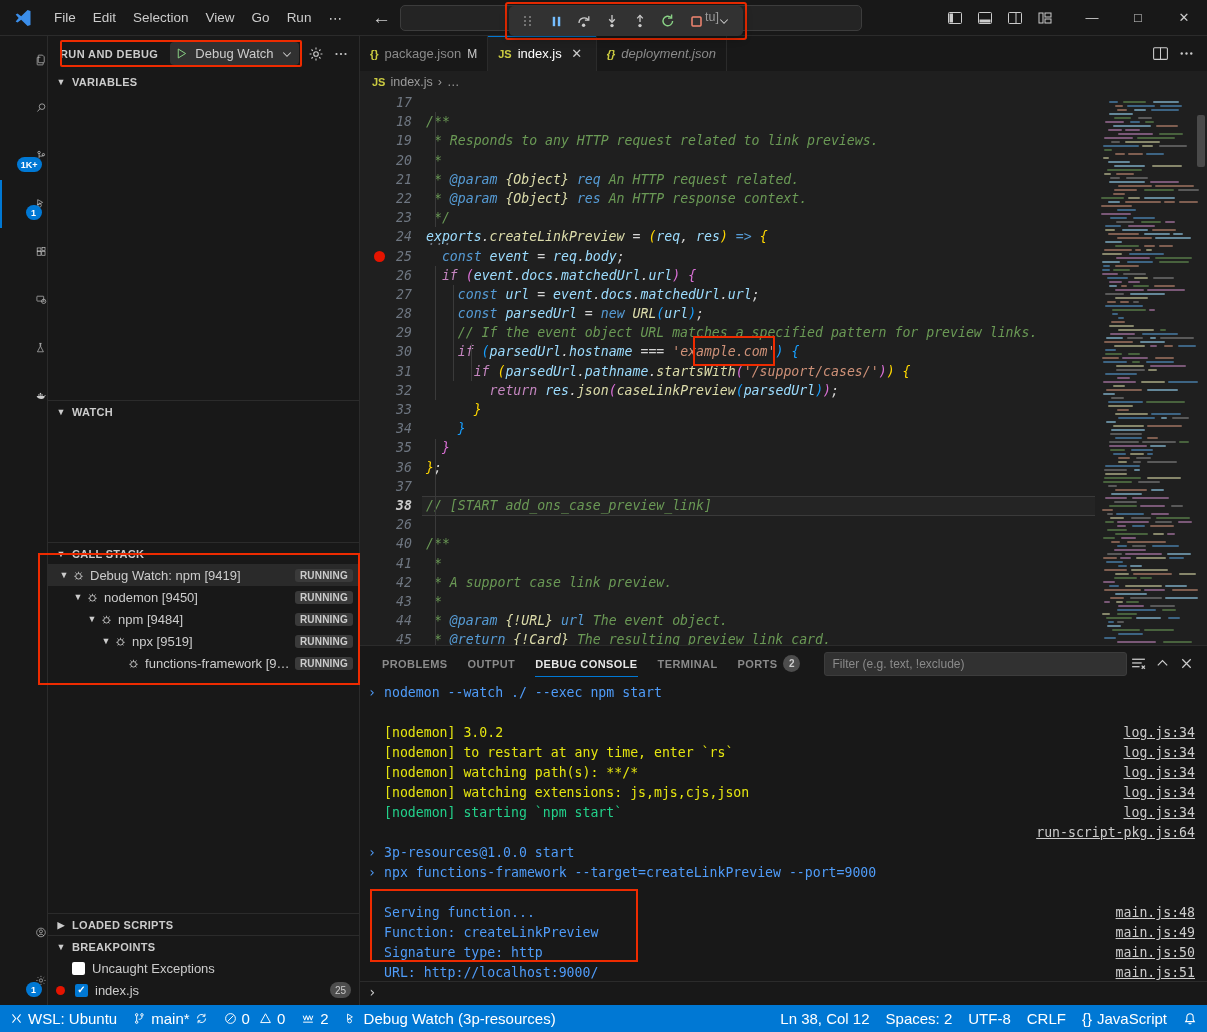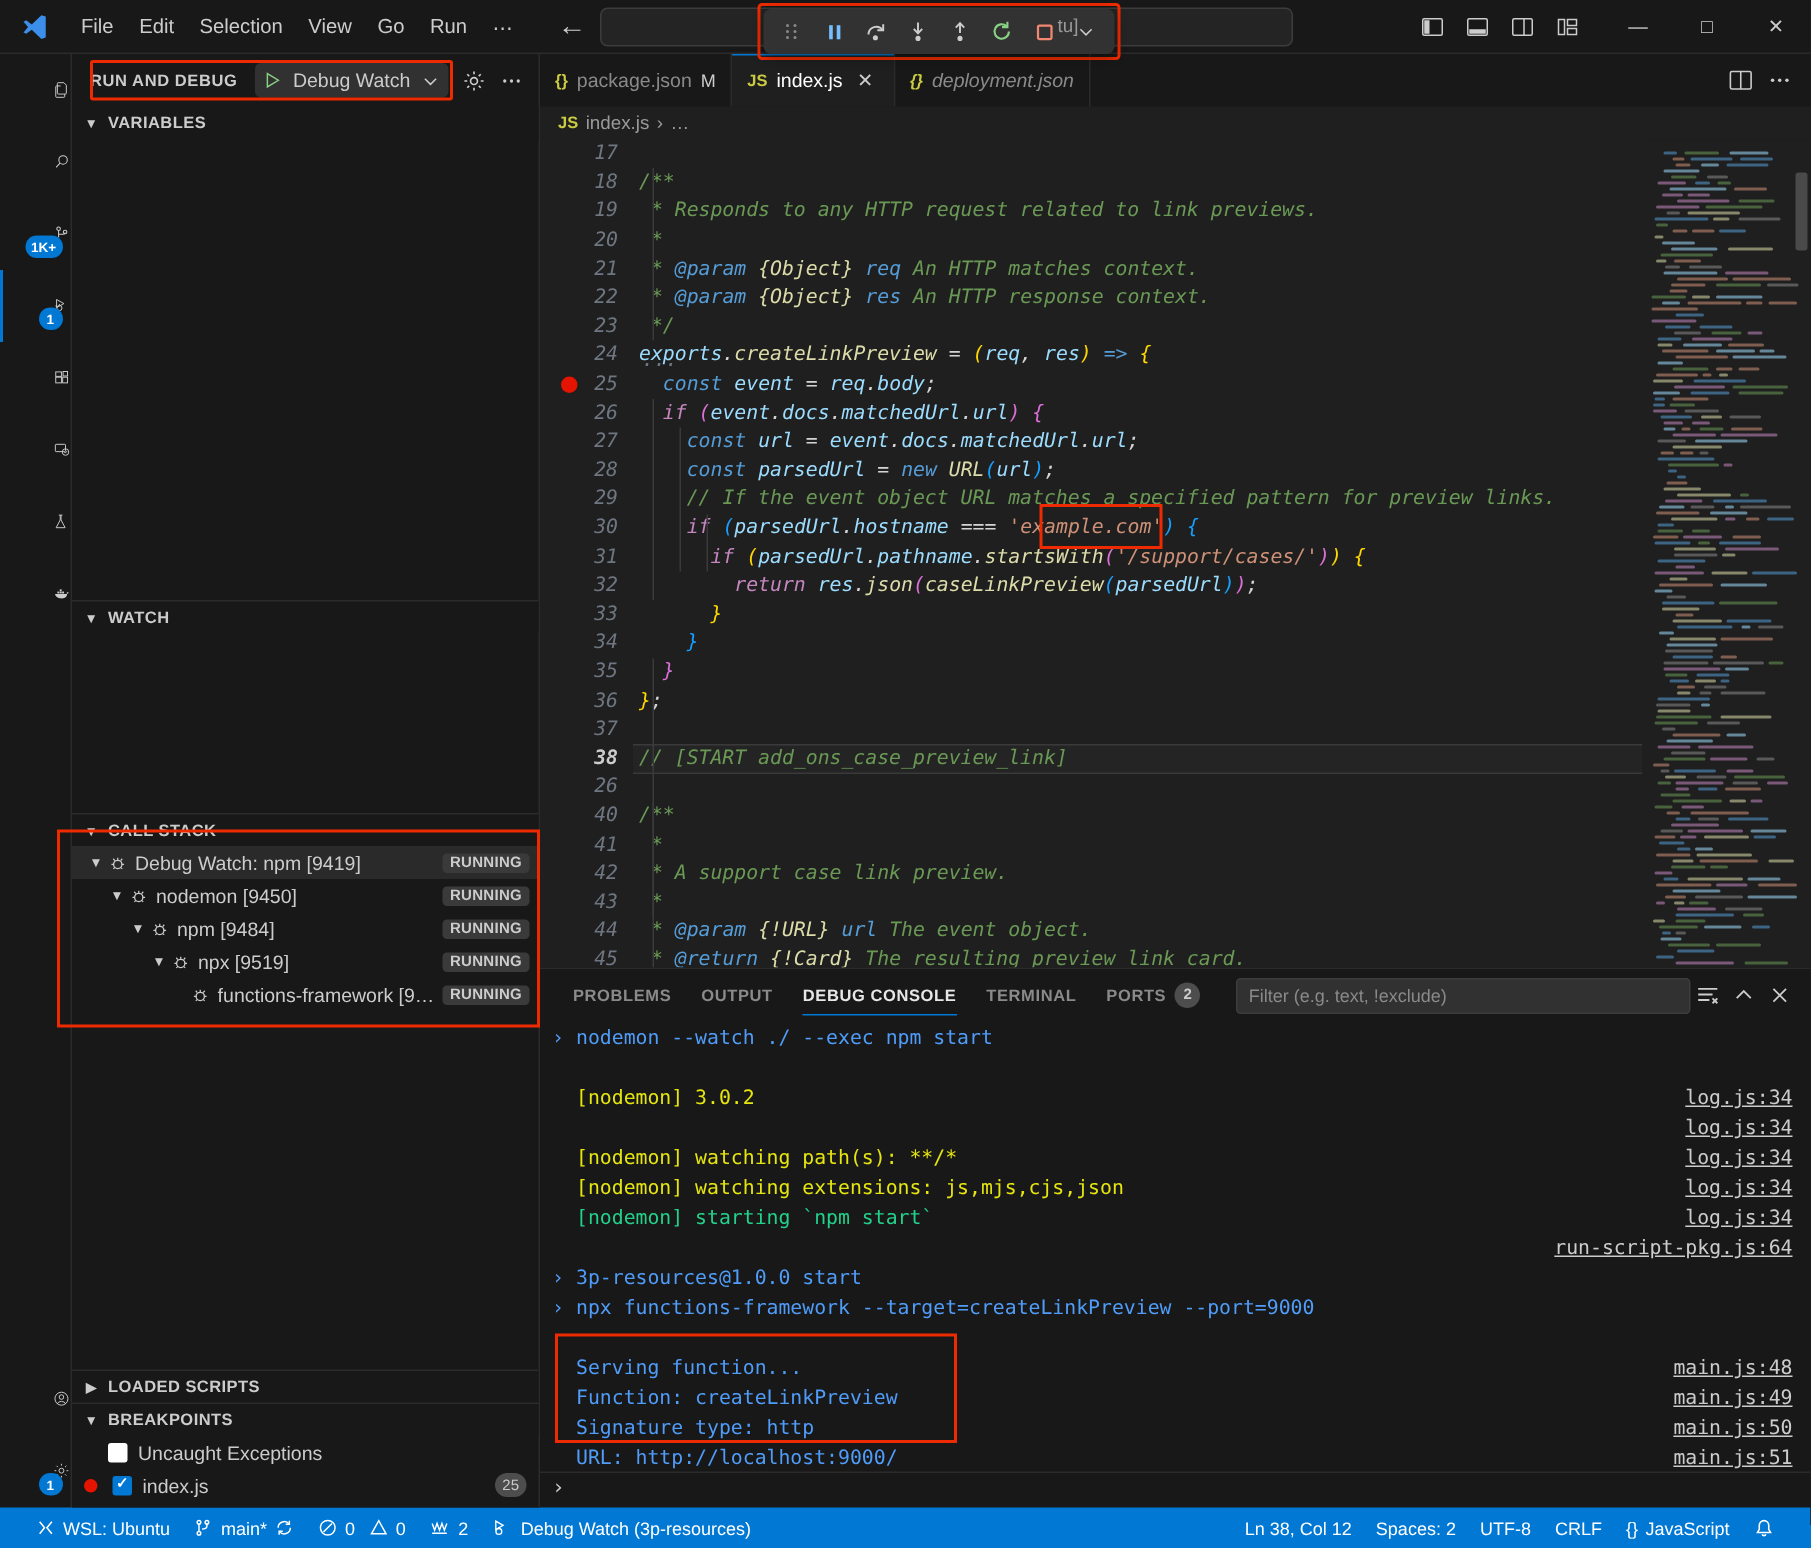--- a/index.html
+++ b/index.html
@@ -218,21 +218,21 @@
   .console-red {
     position:absolute; left:10px; top:208px; width:268px; height:73px;
     border:2px solid #ee2b00; pointer-events:none; z-index:4;
   }
   .console-sep { position:absolute; left:0; right:0; height:1px; background:#2b2b2b; }
   .console-prompt { position:absolute; left:8px; font-size:14px; color:#cccccc; font-family:"DejaVu Sans Mono", monospace; }
 
   
   .statusbar {
     height:27px; min-height:24px; background:#0078d4; color:#ffffff;
-    display:flex; align-items:center; font-size:12px; padding:0 16px;
+    display:flex; align-items:center; font-size:15px; padding:0 2px;
   }
   .sb-item { display:flex; align-items:center; gap:5px; padding:0 8px; height:100%; white-space:nowrap; }
   .sb-right { margin-left:auto; display:flex; align-items:center; height:100%; }
   svg { display:block; }
 </style>
 </head>
 <body>
 
 <div class="app">
 
@@ -633,21 +633,21 @@
             <div class="ln">43</div>
             <div class="ln">44</div>
             <div class="ln">45</div>
             <div class="bp-marker" style="top: 157.6px;"></div>
           </div>
         <div class="code-col" id="codecol">
             <div class="cl">&nbsp;</div>
             <div class="cl"><span class="c">/**</span></div>
             <div class="cl"><span class="c"> * Responds to any HTTP request related to link previews.</span></div>
             <div class="cl"><span class="c"> *</span></div>
-            <div class="cl"><span class="c"> * </span><span class="cd">@param</span><span class="c"> </span><span class="cy">{Object}</span><span class="c"> </span><span class="cd">req</span><span class="c"> An HTTP matches context.</span></div>
+            <div class="cl"><span class="c"> * </span><span class="cd">@param</span><span class="c"> </span><span class="cy">{Object}</span><span class="c"> </span><span class="cd">req</span><span class="c"> An HTTP request related.</span></div>
             <div class="cl"><span class="c"> * </span><span class="cd">@param</span><span class="c"> </span><span class="cy">{Object}</span><span class="c"> </span><span class="cd">res</span><span class="c"> An HTTP response context.</span></div>
             <div class="cl"><span class="c"> */</span></div>
             <div class="cl"><span class="va">exports</span><span class="op">.</span><span class="fn">createLinkPreview</span> <span class="op">=</span> <span class="b1">(</span><span class="va">req</span><span class="op">,</span> <span class="va">res</span><span class="b1">)</span> <span class="kd">=&gt;</span> <span class="b1">{</span></div>
             <div class="cl">  <span class="kd">const</span> <span class="va">event</span> <span class="op">=</span> <span class="va">req</span><span class="op">.</span><span class="va">body</span><span class="op">;</span></div>
             <div class="cl">  <span class="kw">if</span> <span class="b2">(</span><span class="va">event</span><span class="op">.</span><span class="va">docs</span><span class="op">.</span><span class="va">matchedUrl</span><span class="op">.</span><span class="va">url</span><span class="b2">)</span> <span class="b2">{</span></div>
             <div class="cl">    <span class="kd">const</span> <span class="va">url</span> <span class="op">=</span> <span class="va">event</span><span class="op">.</span><span class="va">docs</span><span class="op">.</span><span class="va">matchedUrl</span><span class="op">.</span><span class="va">url</span><span class="op">;</span></div>
             <div class="cl">    <span class="kd">const</span> <span class="va">parsedUrl</span> <span class="op">=</span> <span class="kd">new</span> <span class="fn">URL</span><span class="b3">(</span><span class="va">url</span><span class="b3">)</span><span class="op">;</span></div>
             <div class="cl">    <span class="c">// If the event object URL matches a specified pattern for preview links.</span></div>
             <div class="cl">    <span class="kw">if</span> <span class="b3">(</span><span class="va">parsedUrl</span><span class="op">.</span><span class="va">hostname</span> <span class="op">===</span> <span class="st">'example.com'</span><span class="b3">)</span> <span class="b3">{</span></div>
             <div class="cl">      <span class="kw">if</span> <span class="b1">(</span><span class="va">parsedUrl</span><span class="op">.</span><span class="va">pathname</span><span class="op">.</span><span class="fn">startsWith</span><span class="b2">(</span><span class="st">'/support/cases/'</span><span class="b2">)</span><span class="b1">)</span> <span class="b1">{</span></div>
@@ -1002,21 +1002,21 @@
                   <path d="M3.5 3.5l9 9M12.5 3.5l-9 9" stroke="#cccccc" stroke-width="1.3"></path>
                 </svg>
             </div>
           </div>
         </div>
         <div class="console" id="console">
           <div class="console-red"></div>
         <div class="crow"><span class="carrot">›</span><span class="blue">nodemon --watch ./ --exec npm start</span></div>
             <div class="crow"><span class=""></span></div>
             <div class="crow"><span class="yellow">[nodemon] 3.0.2</span><span class="src">log.js:34</span></div>
-            <div class="crow"><span class="src">log.js:34</span></div>
+            <div class="crow"><span class="yellow">[nodemon] to restart at any time, enter `rs`</span><span class="src">log.js:34</span></div>
             <div class="crow"><span class="yellow">[nodemon] watching path(s): **/*</span><span class="src">log.js:34</span></div>
             <div class="crow"><span class="yellow">[nodemon] watching extensions: js,mjs,cjs,json</span><span class="src">log.js:34</span></div>
             <div class="crow"><span class="green">[nodemon] starting `npm start`</span><span class="src">log.js:34</span></div>
             <div class="crow"><span class=""></span><span class="src">run-script-pkg.js:64</span></div>
             <div class="crow"><span class="carrot">›</span><span class="blue">3p-resources@1.0.0 start</span></div>
             <div class="crow"><span class="carrot">›</span><span class="blue">npx functions-framework --target=createLinkPreview --port=9000</span></div>
             <div class="crow"><span class=""></span></div>
             <div class="crow"><span class="blue">Serving function...</span><span class="src">main.js:48</span></div>
             <div class="crow"><span class="blue">Function: createLinkPreview</span><span class="src">main.js:49</span></div>
             <div class="crow"><span class="blue">Signature type: http</span><span class="src">main.js:50</span></div>

